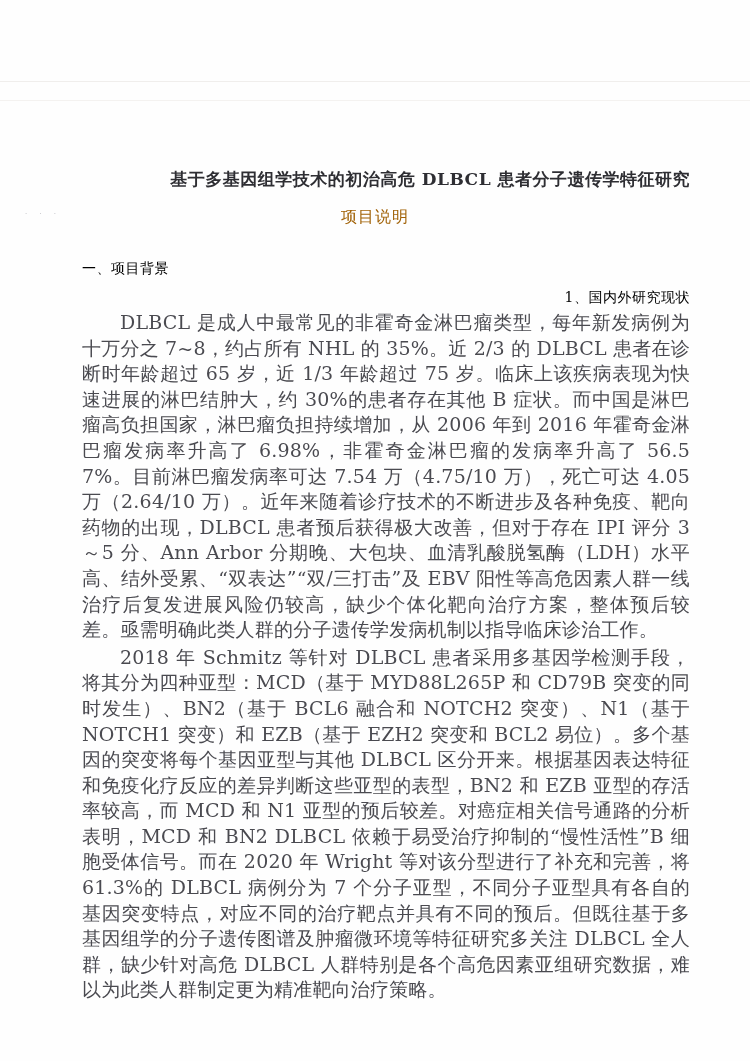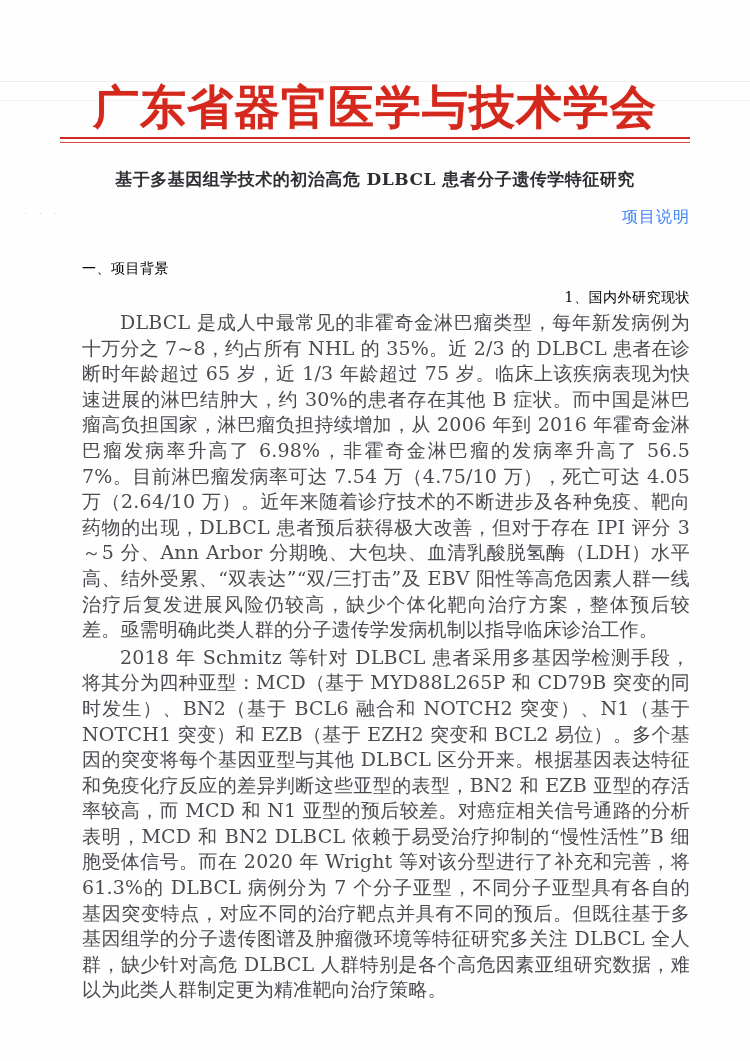--- a/index.html
+++ b/index.html
@@ -81,37 +81,37 @@
     width: 100%;
     margin-top: 3px;
   }
 
   
   .doc-title {
     position: absolute;
     top: 168px;
     left: 60px;
     width: 630px;
-    text-align: center;
+    text-align: right;
     font-family: "DejaVu Serif", "Liberation Serif", serif;
     font-weight: 700;
     font-size: 17px;
     color: #2e2e33;
     letter-spacing: .5px;
     white-space: nowrap;
   }
   .doc-subtitle {
     position: absolute;
     top: 207px;
     left: 60px;
     width: 630px;
-    text-align: right;
+    text-align: center;
     font-family: "DejaVu Serif", "Liberation Serif", serif;
     font-size: 16px;
-    color: #3b82f6;
+    color: #a16207;
     letter-spacing: 1px;
   }
 
   
   .content {
     position: absolute;
     top: 258px;
     left: 82px;
     width: 608px;
   }
@@ -141,27 +141,20 @@
 </style>
 </head>
 <body>
 
 <div class="page">
 
   <div class="scan-line a"></div>
   <div class="scan-line b"></div>
   <div class="scan-smudge">· · ·</div>
 
-  <div class="masthead">
-    <div class="org-title">广东省器官医学与技术学会</div>
-    <div class="rule-group">
-      <div class="rule-thick"></div>
-      <div class="rule-thin"></div>
-    </div>
-  </div>
 
   <div class="doc-title">基于多基因组学技术的初治高危 DLBCL 患者分子遗传学特征研究</div>
 
   <div class="doc-subtitle">项目说明</div>
 
   <div class="content">
 
     <div class="heading">一、项目背景</div>
 
     <div class="heading second">1、国内外研究现状</div>

